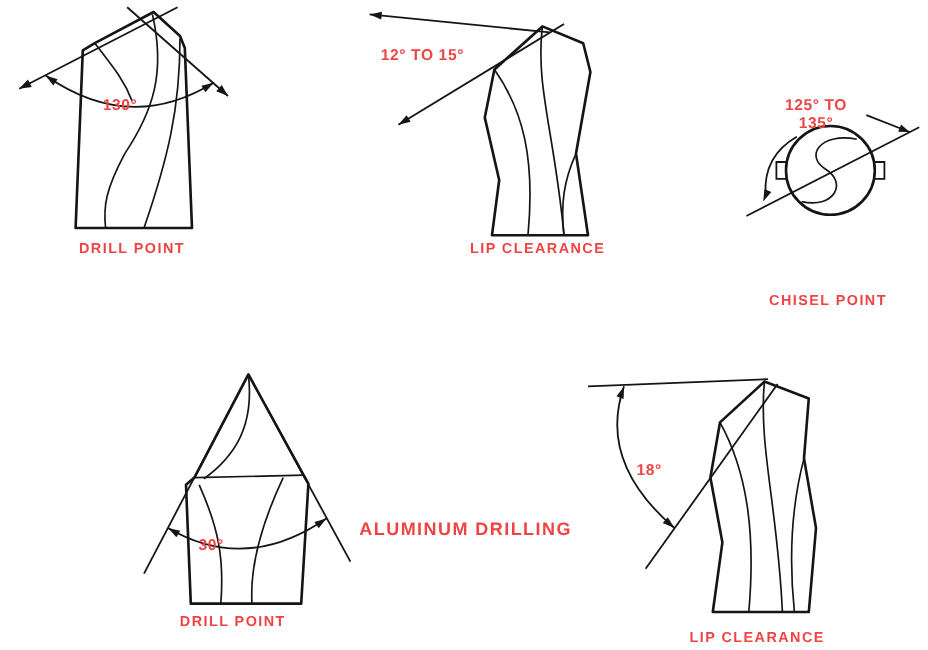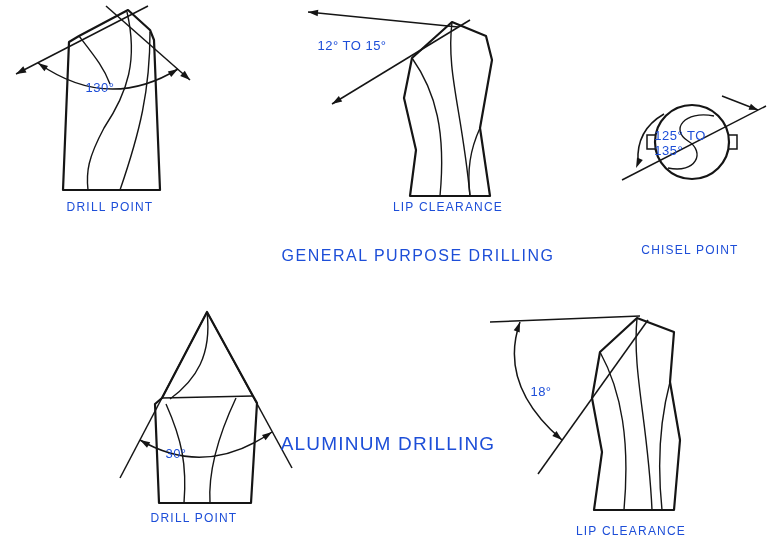--- a/index.html
+++ b/index.html
@@ -16,30 +16,30 @@
     overflow: hidden;
   }
   #lineart {
     position: absolute;
     left: 0;
     top: 0;
   }
   .lbl {
     position: absolute;
     transform: translateX(-50%);
-    color: #1d4ed8;
-    font-weight: normal;
+    color: #ef4444;
+    font-weight: bold;
     white-space: nowrap;
-    text-align: left;
+    text-align: center;
   }
   .angle-lbl   { font-size: 13px; letter-spacing: 0.5px; }
   .caption-lbl { font-size: 12px; letter-spacing: 1.2px; }
   .section-lbl { font-size: 16px; letter-spacing: 1.5px; }
-  .sub-section-lbl { font-size: 19px; letter-spacing: 1.2px; }
-  .two-line { line-height: 15px; margin-top: 48px; }
+  .sub-section-lbl { font-size: 15px; letter-spacing: 1.2px; }
+  .two-line { line-height: 15px; }
   path, circle, line { vector-effect: non-scaling-stroke; }
   .outline { fill: none; stroke: #151515; stroke-width: 2.2; stroke-linejoin: round; }
   .flute   { fill: none; stroke: #151515; stroke-width: 1.4; }
   .anno    { fill: none; stroke: #151515; stroke-width: 1.5; }
   .arrow   { fill: #151515; stroke: none; }
 </style>
 </head>
 <body>
 
 <div id="canvas">
@@ -117,21 +117,20 @@
 
   <div class="lbl caption-lbl" style="left:448px; top:200px;">LIP CLEARANCE</div>
 
   <div class="lbl angle-lbl two-line" style="left:680px; top:80px;">
     <div>125° TO</div>
     <div>135°</div>
   </div>
 
   <div class="lbl caption-lbl" style="left:690px; top:200px;margin-top:43px;">CHISEL POINT</div>
 
-  <div class="lbl section-lbl" style="left:418px; top:247px;">GENERAL PURPOSE DRILLING</div>
 
   <div class="lbl angle-lbl" style="left:176px; top:446px;">30°</div>
 
   <div class="lbl caption-lbl" style="left:194px; top:511px;">DRILL POINT</div>
 
   <div class="lbl sub-section-lbl" style="left:388px; top:433px;">ALUMINUM DRILLING</div>
 
   <div class="lbl angle-lbl" style="left:534px; top:384px;padding-left:14px;">18°</div>
 
   <div class="lbl caption-lbl" style="left:631px; top:524px;">LIP CLEARANCE</div>

